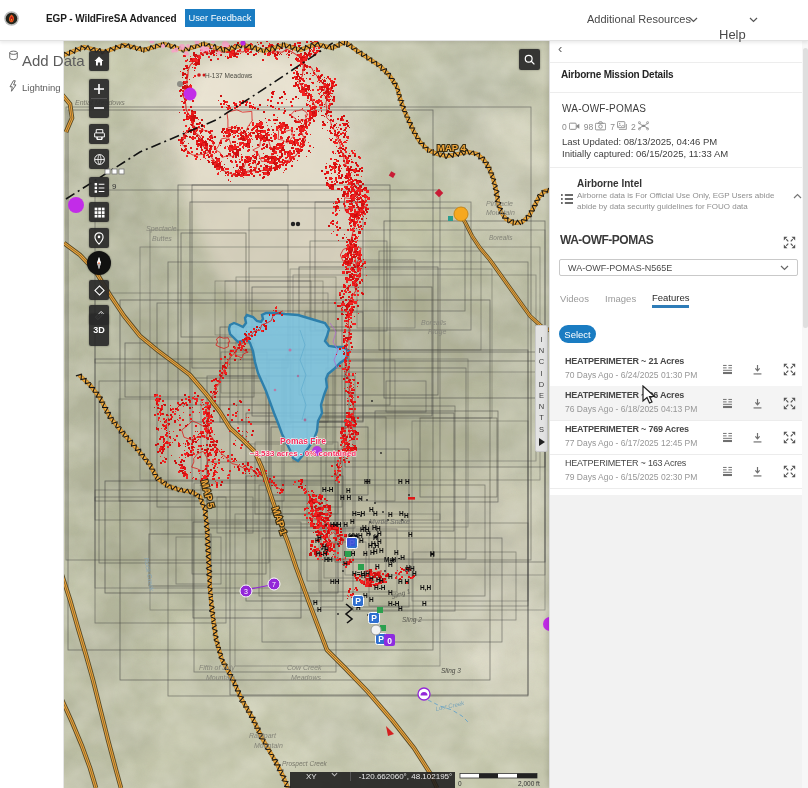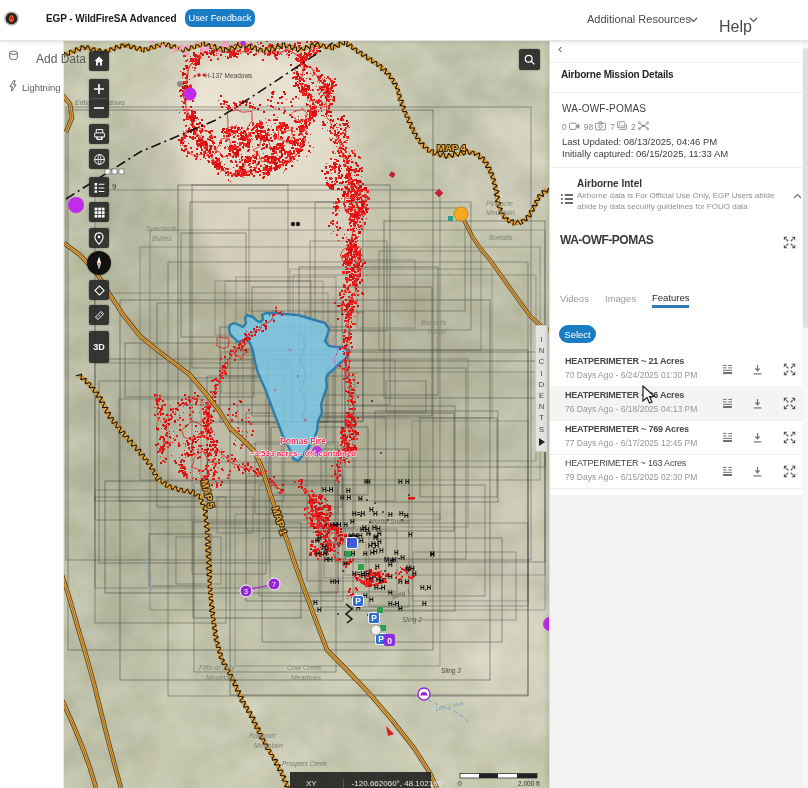--- a/index.html
+++ b/index.html
@@ -838,31 +838,31 @@
     <svg xmlns="http://www.w3.org/2000/svg" width="13" height="13" viewBox="0 0 16 16">
       <rect x="4" y="4" width="8" height="8" transform="rotate(45 8 8)" fill="none" stroke="#fff" stroke-width="1.3"></rect>
     </svg>
   </div>
 <div class="tbtn" style="left:89px;top:305px;width:20px;height:20px">
     <svg xmlns="http://www.w3.org/2000/svg" width="13" height="13" viewBox="0 0 16 16">
       <path d="M3 10 L10 3 L13 6 L6 13 Z" fill="none" stroke="#fff" stroke-width="1.2"></path>
       <path d="M5.5 10.5l1.2-1.2M7.5 8.5l1.2-1.2M9.5 6.5l1.2-1.2" stroke="#fff" stroke-width="1"></path>
     </svg>
   </div>
-<div class="tbtn" style="left:89px;top:331px;width:20px;height:32px">
+<div class="tbtn" style="left:89px;top:314px;width:20px;height:32px">
     <span style="color:#fff;font-size:9px;font-weight:bold">3D</span>
   </div>
 <div class="tbtn" style="left:519px;top:49px;width:21px;height:21px">
     <svg xmlns="http://www.w3.org/2000/svg" width="13" height="13" viewBox="0 0 16 16">
       <circle cx="7" cy="7" r="4.2" fill="none" stroke="#fff" stroke-width="1.5"></circle>
       <path d="M10.2 10.2 L14 14" stroke="#fff" stroke-width="1.5"></path>
     </svg>
   </div>
 
-<div class="abs" style="left:290px;top:772px;width:141px;height:16px;background:rgba(28,28,28,0.88);display:flex;align-items:flex-end;color:#e8e8e8;font-size:8px;white-space:nowrap">
+<div class="abs" style="left:290px;top:772px;width:165px;height:16px;background:rgba(28,28,28,0.88);display:flex;align-items:flex-start;color:#e8e8e8;font-size:8px;white-space:nowrap">
   <span style="margin-left:16px">XY</span>
   <svg xmlns="http://www.w3.org/2000/svg" width="7" height="5" viewBox="0 0 8 5" style="margin-left:14px">
       <path d="M1 1 L4 4 L7 1" fill="none" stroke="#bbb" stroke-width="1.2"></path>
     </svg>
   <span style="margin-left:12px;border-left:1px solid #555;padding-left:8px">-120.662060°, 48.102195°</span>
 </div>
 
 <div class="abs" style="left:535px;top:325px;width:13px;height:127px;background:#e3e3e3;border:1px solid #c9c9c9;border-radius:2px;box-sizing:border-box;
      display:flex;flex-direction:column;align-items:center;justify-content:flex-start;padding-top:8px;font-size:7.5px;color:#3a3a3a;line-height:11.2px">
   <div>I</div>
@@ -880,37 +880,37 @@
 </div>
 
 <div class="abs" style="left:0;top:0;width:808px;height:40px;background:#fff;border-bottom:1px solid #e2e2e2;box-shadow:0 2px 3px rgba(0,0,0,0.08);z-index:40">
   <svg xmlns="http://www.w3.org/2000/svg" class="abs" style="left:4px;top:11px" width="15" height="15" viewBox="0 0 24 24">
     <circle cx="12" cy="12" r="10.5" fill="#23251c" stroke="#b9b9b9" stroke-width="2.4"></circle>
     <path d="M12 5.5 C14.8 7.8 16.4 9.5 16 13 C15.6 16.2 13.8 18 12 18 C9.7 18 8.2 16.2 7.9 13.4 C7.6 10.7 9.7 7.6 12 5.5z" fill="#e8581e"></path>
     <path d="M12 8.5 C13.5 10 14.4 11.2 14 13.4 C13.7 15.3 12.9 16.2 12 16.2 C10.8 16.2 10 15.1 9.9 13.5 C9.8 11.9 10.8 9.9 12 8.5z" fill="#b8121a"></path>
     <path d="M12 11.8 C12.7 12.6 13.1 13.2 12.9 14.3 C12.7 15.2 12.4 15.6 12 15.6 C11.5 15.6 11.1 15.1 11.1 14.3 C11.1 13.4 11.5 12.5 12 11.8z" fill="#f7c01e"></path>
   </svg>
   <div class="abs" style="left:46px;top:13px;font-size:10px;font-weight:bold;color:#1b1b1b;white-space:nowrap;letter-spacing:-0.1px">EGP - WildFireSA Advanced</div>
-  <div class="abs" style="left:185px;top:9px;width:70px;height:18px;background:#1a7cc2;border-radius:7px;color:#fff;font-size:9.3px;display:flex;align-items:center;justify-content:center;white-space:nowrap">User Feedback</div>
+  <div class="abs" style="left:185px;top:9px;width:70px;height:18px;background:#1a7cc2;border-radius:0;color:#fff;font-size:9.3px;display:flex;align-items:center;justify-content:center;white-space:nowrap">User Feedback</div>
   <div class="abs" style="left:587px;top:13px;font-size:11px;color:#494949;white-space:nowrap">Additional Resources</div>
   <svg xmlns="http://www.w3.org/2000/svg" class="abs" style="left:689px;top:17px" width="9" height="6" viewBox="0 0 9 6">
       <path d="M1 1 L4.5 4.5 L8 1" fill="none" stroke="#555" stroke-width="1.2"></path>
     </svg>
-  <div class="abs" style="left:719px;top:18px;font-size:16px;color:#494949">Help</div>
+  <div class="abs" style="left:719px;top:27px;font-size:13px;color:#494949">Help</div>
   <svg xmlns="http://www.w3.org/2000/svg" class="abs" style="left:749px;top:17px" width="9" height="6" viewBox="0 0 9 6">
       <path d="M1 1 L4.5 4.5 L8 1" fill="none" stroke="#555" stroke-width="1.2"></path>
     </svg>
 </div>
 
 <div class="abs" style="left:0;top:40px;width:64px;height:748px;background:#fff;border-right:1px solid #e6e6e6;box-sizing:border-box;z-index:30">
   <svg xmlns="http://www.w3.org/2000/svg" class="abs" style="left:8px;top:10px" width="11" height="11" viewBox="0 0 16 16">
       <ellipse cx="8" cy="4" rx="5.5" ry="2.4" fill="none" stroke="#5a5a5a" stroke-width="1.3"></ellipse>
       <path d="M2.5 4 V11.5 C2.5 12.9 5 14 8 14 C11 14 13.5 12.9 13.5 11.5 V4" fill="none" stroke="#5a5a5a" stroke-width="1.3"></path>
     </svg>
-  <div class="abs" style="left:36px;top:12px;font-size:12px;color:#5c5c5c;white-space:nowrap">Add Data</div>
+  <div class="abs" style="left:22px;top:12px;font-size:15px;color:#5c5c5c;white-space:nowrap">Add Data</div>
   <svg xmlns="http://www.w3.org/2000/svg" class="abs" style="left:7px;top:40px" width="12" height="12" viewBox="0 0 16 16">
       <path d="M8.5 1 L4 9 h3 L6 15 L12 6.5 h-3.2 L11 1z" fill="none" stroke="#5a5a5a" stroke-width="1.2"></path>
     </svg>
   <div class="abs" style="left:22px;top:42px;font-size:9.5px;color:#5c5c5c;white-space:nowrap">Lightning</div>
 </div>
 
 <div class="abs" style="left:549px;top:40px;width:259px;height:748px;background:#fff;border-left:1px solid #dedede;box-shadow:-2px 0 4px rgba(0,0,0,0.10);box-sizing:border-box;z-index:30">
   <div class="abs" style="left:8px;top:1px;font-size:13px;color:#666">‹</div>
   <div class="abs" style="left:0;top:22px;width:252px;border-top:1px solid #ededed"></div>
   <div class="abs" style="left:11px;top:29px;font-size:10px;font-weight:bold;color:#252525;white-space:nowrap;letter-spacing:-0.2px">Airborne Mission Details</div>
@@ -964,20 +964,26 @@
     </svg>
 
   <div class="abs" style="left:10px;top:193px;font-size:12px;font-weight:bold;color:#3a3a3a;letter-spacing:-0.5px;white-space:nowrap">WA-OWF-POMAS</div>
   <div class="abs" style="left:233px;top:195px"><svg xmlns="http://www.w3.org/2000/svg" width="13" height="13" viewBox="0 0 16 16">
         <g fill="#555">
           <path d="M1 1 h4.5 L1 5.5z M15 1 v4.5 L10.5 1z M1 15 v-4.5 L5.5 15z M15 15 h-4.5 L15 10.5z"></path>
         </g>
         <path d="M4 4 L6.5 6.5 M12 4 L9.5 6.5 M4 12 L6.5 9.5 M12 12 L9.5 9.5" stroke="#555" stroke-width="1.4"></path>
       </svg></div>
 
+  <div class="abs" style="left:9px;top:219px;width:239px;height:17px;border:1px solid #c9c9c9;border-radius:2px;box-sizing:border-box;background:#fff">
+    <div class="abs" style="left:8px;top:3px;font-size:9px;color:#4a4a4a">WA-OWF-POMAS-N565E</div>
+    <svg xmlns="http://www.w3.org/2000/svg" class="abs" style="right:8px;top:5px" width="9" height="6" viewBox="0 0 9 6">
+        <path d="M1 1 L4.5 4.5 L8 1" fill="none" stroke="#666" stroke-width="1.2"></path>
+      </svg>
+  </div>
 
   <div class="abs" style="left:10px;top:253px;font-size:9.5px;color:#9a9a9a">Videos</div>
   <div class="abs" style="left:55px;top:253px;font-size:9.5px;color:#9a9a9a">Images</div>
   <div class="abs" style="left:102px;top:252px;font-size:9.5px;font-weight:normal;color:#2b2b2b">Features</div>
   <div class="abs" style="left:102px;top:265px;width:37px;height:2.5px;background:#2e7cb8"></div>
 
   <div class="abs" style="left:9px;top:285px;width:37px;height:18px;background:#1a7cc2;border-radius:9px;color:#fff;font-size:9.5px;display:flex;align-items:center;justify-content:center">Select</div>
 
   <div style="position:absolute;left:0;top:312px;width:252px;height:34px;border-bottom:1px solid #ececec">
       <div style="position:absolute;left:15px;top:4px;font-size:9px;font-weight:bold;color:#474747;letter-spacing:-0.2px">HEATPERIMETER ~ 21 Acres</div>

